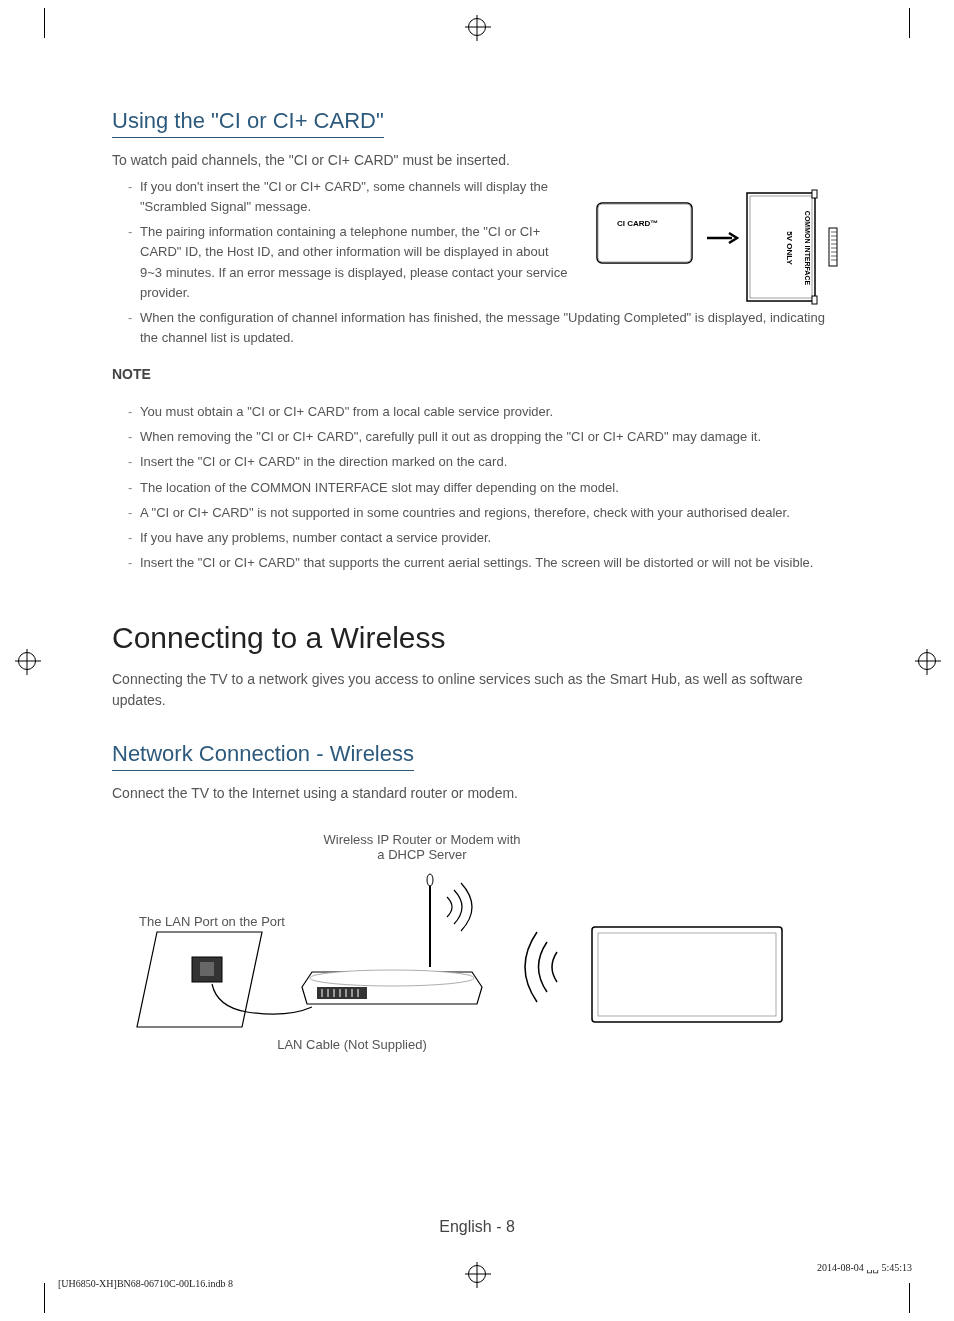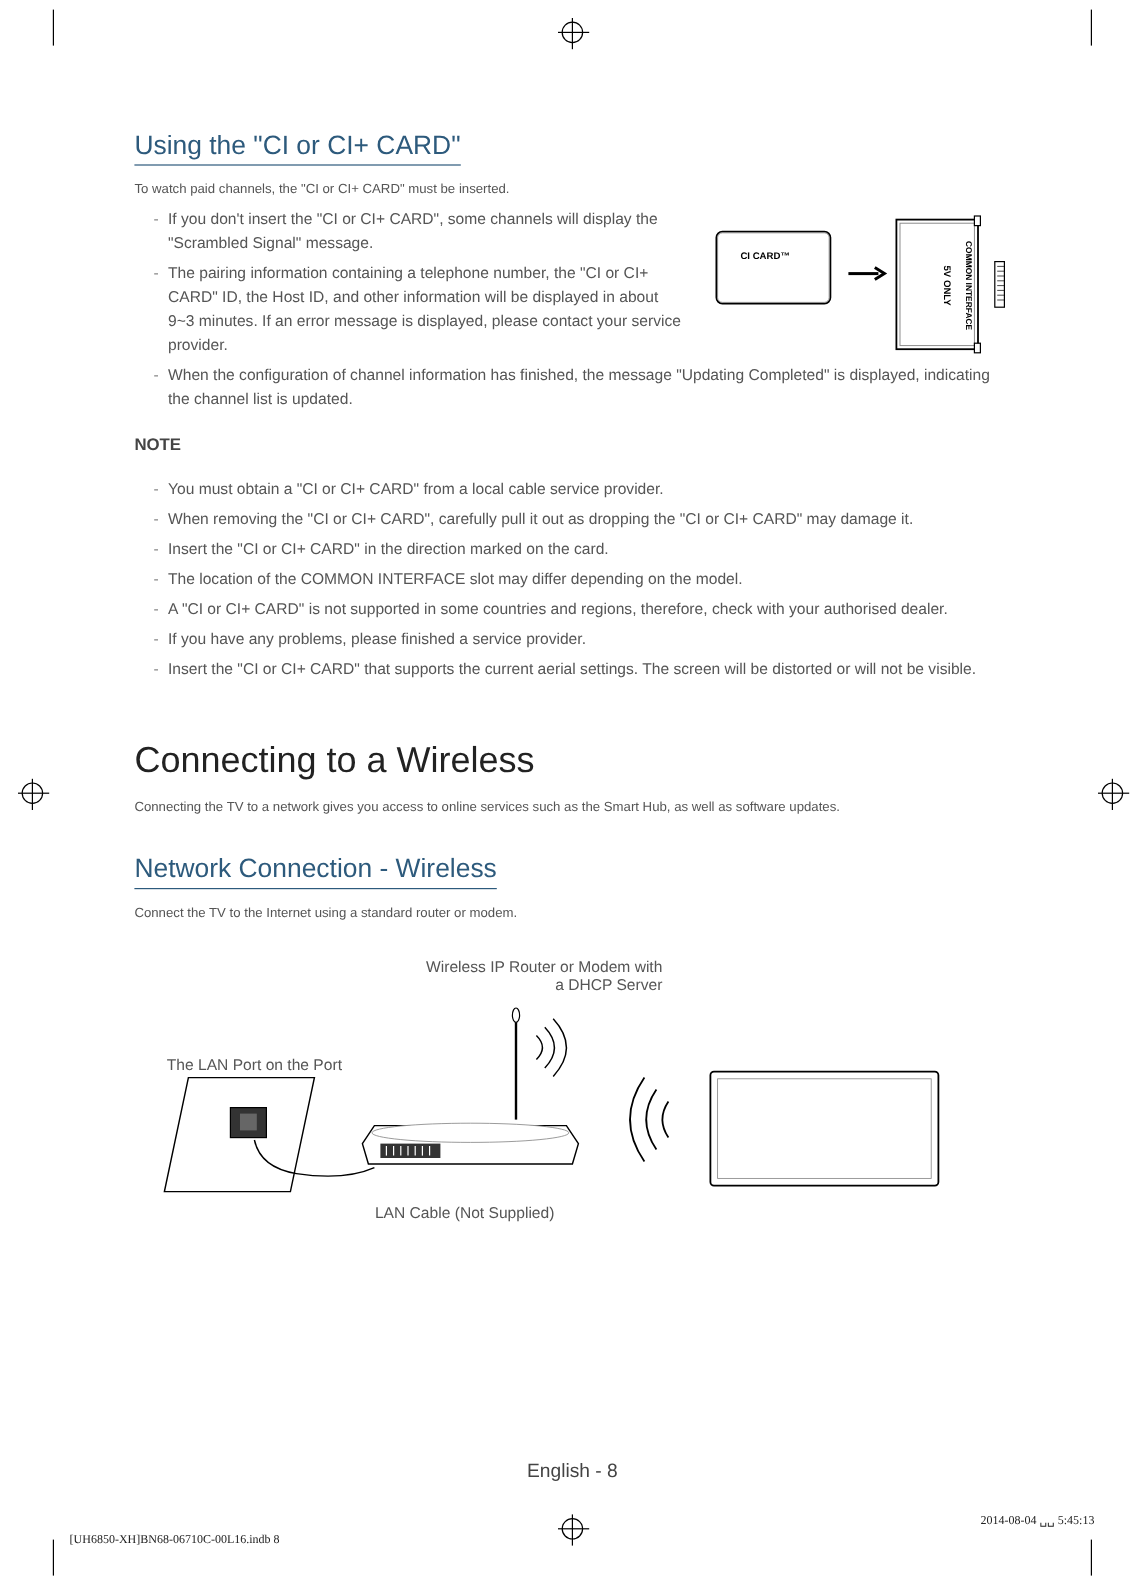--- a/index.html
+++ b/index.html
@@ -38,21 +38,21 @@
     h2.section-title {
       font-size: 22px;
       font-weight: normal;
       color: #2d5a7c;
       border-bottom: 1.5px solid #2d5a7c;
       display: inline-block;
       padding-bottom: 3px;
       margin-bottom: 12px;
     }
     .intro-text, .body-text {
-      font-size: 11px;
+      font-size: 14px;
       color: #555;
       line-height: 1.5;
       margin-bottom: 6px;
     }
     ul.dash-list {
       list-style: none;
       padding-left: 16px;
     }
     ul.dash-list > li {
       font-size: 13px;
@@ -66,21 +66,21 @@
       content: "-";
       position: absolute;
       left: 0;
       color: #888;
     }
     .two-col {
       display: flex;
       gap: 20px;
     }
     .col-text { flex: 1; }
-    .col-img { width: 250px; flex-shrink: 0; display:flex; align-items:center; justify-content:center; }
+    .col-img { width: 250px; flex-shrink: 0; display:flex; align-items:flex-end; justify-content:center; }
     .note-heading {
       font-size: 14px;
       font-weight: bold;
       color: #444;
       margin-top: 18px;
       margin-bottom: 20px;
     }
     h1.major-title {
       font-size: 30px;
       font-weight: normal;
@@ -89,21 +89,21 @@
       margin-bottom: 14px;
     }
     .diagram-area {
       margin-top: 28px;
       position: relative;
       height: 230px;
     }
     .diagram-label {
       font-size: 13px;
       color: #555;
-      text-align: right;
+      text-align: center;
       position: absolute;
     }
     .page-num {
       position: absolute;
       bottom: 85px;
       left: 50%;
       transform: translateX(-50%);
       font-size: 16px;
       color: #444;
     }
@@ -189,21 +189,21 @@
     <li>When the configuration of channel information has finished, the message "Updating Completed" is displayed, indicating the channel list is updated.</li>
   </ul>
 
   <div class="note-heading">NOTE</div>
   <ul class="dash-list">
     <li>You must obtain a "CI or CI+ CARD" from a local cable service provider.</li>
     <li>When removing the "CI or CI+ CARD", carefully pull it out as dropping the "CI or CI+ CARD" may damage it.</li>
     <li>Insert the "CI or CI+ CARD" in the direction marked on the card.</li>
     <li>The location of the COMMON INTERFACE slot may differ depending on the model.</li>
     <li>A "CI or CI+ CARD" is not supported in some countries and regions, therefore, check with your authorised dealer.</li>
-    <li>If you have any problems, please finished a service provider.</li>
+    <li>If you have any problems, number contact a service provider.</li>
     <li>Insert the "CI or CI+ CARD" that supports the current aerial settings. The screen will be distorted or will not be visible.</li>
   </ul>
 
   
   <h1 class="major-title">Connecting to a Wireless</h1>
   <p class="body-text">Connecting the TV to a network gives you access to online services such as the Smart Hub, as well as software updates.</p>
 
   <h2 class="section-title" style="margin-top:24px;">Network Connection - Wireless</h2>
   <p class="body-text">Connect the TV to the Internet using a standard router or modem.</p>
 

